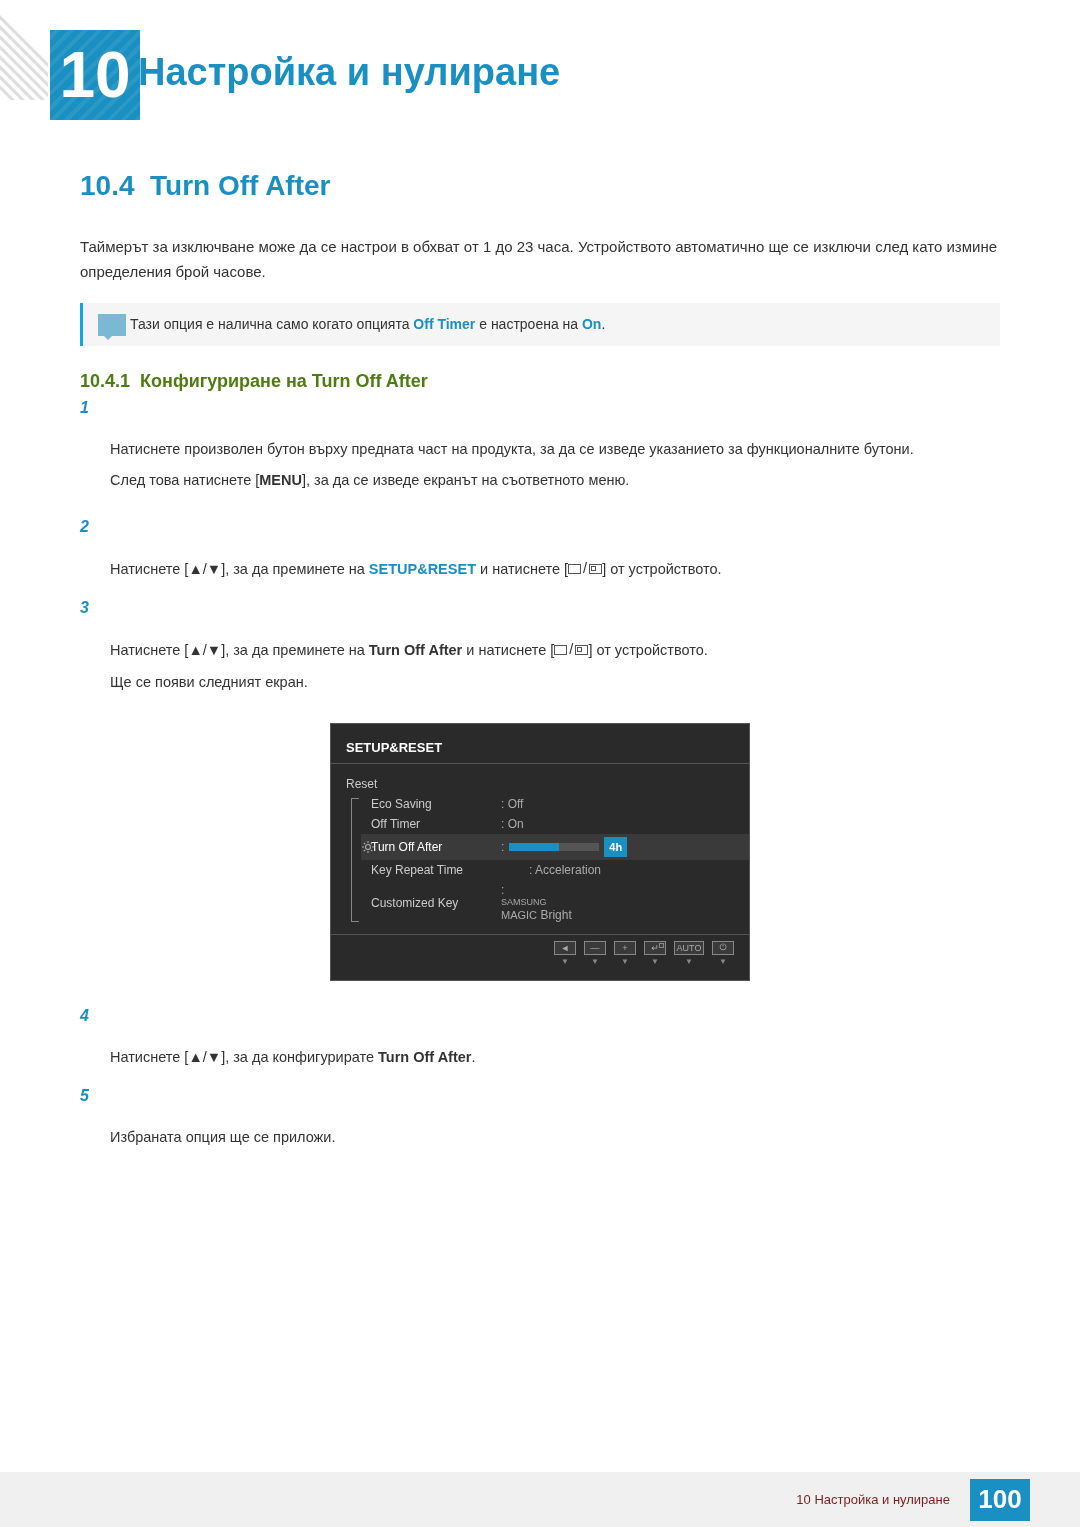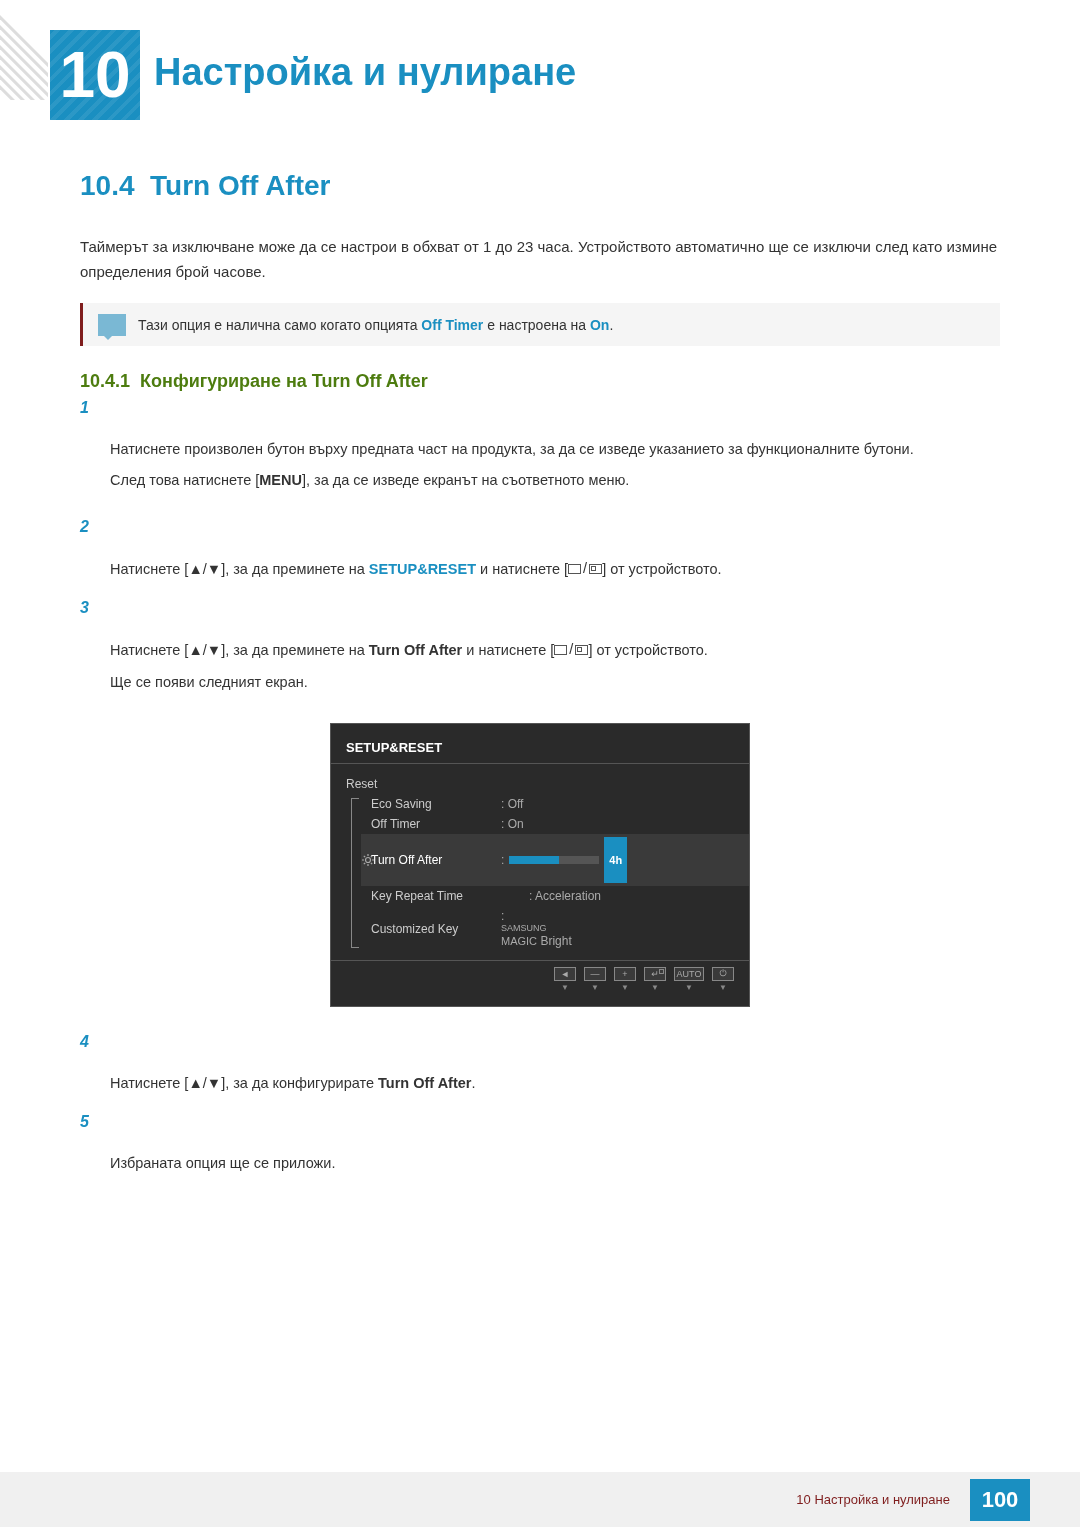--- a/index.html
+++ b/index.html
@@ -28,21 +28,21 @@
       padding: 30px 60px 20px 50px;
       border-bottom: none;
       position: relative;
     }
 
     .chapter-number-block {
       position: relative;
       width: 86px;
       height: 90px;
       flex-shrink: 0;
-      margin-right: 18px;
+      margin-right: 2px;
     }
 
     .chapter-number-bg {
       position: absolute;
       top: 0; left: 0;
       width: 90px;
       height: 90px;
       background: #1a8fc1;
       display: flex;
       align-items: center;
@@ -99,26 +99,26 @@
     .body-text {
       font-size: 15px;
       line-height: 1.65;
       color: #333;
       margin-bottom: 16px;
     }
 
     
     .note-box {
       display: flex;
-      align-items: flex-end;
+      align-items: center;
       background: #f5f5f5;
-      border-left: 3px solid #7f1d1d;
+      border-left: 3px solid #0ea5e9;
       padding: 10px 15px;
       margin: 18px 0 25px 0;
-      gap: 12px;
+      gap: 4px;
     }
 
     .note-icon {
       width: 28px;
       height: 22px;
       background: #7ab8d4;
       flex-shrink: 0;
       margin-top: 1px;
       position: relative;
     }
@@ -315,21 +315,21 @@
     }
 
     .footer-text {
       font-size: 13px;
       color: #7f1d1d;
     }
 
     .footer-page-num {
       background: #1a8fc1;
       color: #fff;
-      font-size: 22px;
+      font-size: 26px;
       font-weight: bold;
       width: 60px;
       height: 42px;
       display: flex;
       align-items: center;
       justify-content: center;
     }
 
     
     .header-stripes {
@@ -466,21 +466,21 @@
                 <circle cx="7" cy="7" r="2.5" fill="none" stroke="#aaa" stroke-width="1.2"></circle>
                 <path d="M7 1v2M7 11v2M1 7h2M11 7h2M2.8 2.8l1.4 1.4M9.8 9.8l1.4 1.4M2.8 11.2l1.4-1.4M9.8 4.2l1.4-1.4" stroke="#aaa" stroke-width="1.2"></path>
               </svg>
               <span class="row-label" style="color:#fff;">Turn Off After</span>
               <span class="row-value">
                 <span style="display:inline-flex;align-items:center;gap:5px;">
                   <span>:</span>
                   <span class="progress-bar-track" style="display:inline-block;width:90px;height:8px;background:#555;vertical-align:middle;position:relative;">
                     <span class="progress-bar-fill" style="display:block;width:55%;height:100%;background:#1a8fc1;"></span>
                   </span>
-                  <span class="progress-value" style="background:#1a8fc1;color:#fff;font-size:11px;padding:17px 5px;font-weight:bold;">4h</span>
+                  <span class="progress-value" style="background:#1a8fc1;color:#fff;font-size:11px;padding:4px 5px;font-weight:bold;">4h</span>
                 </span>
               </span>
             </div>
 
             <div class="screen-menu-row" style="padding-left:10px;gap:28px;">
               <span class="row-label">Key Repeat Time</span>
               <span class="row-value">: Acceleration</span>
             </div>
 
             <div class="screen-menu-row" style="padding-left:10px;">

